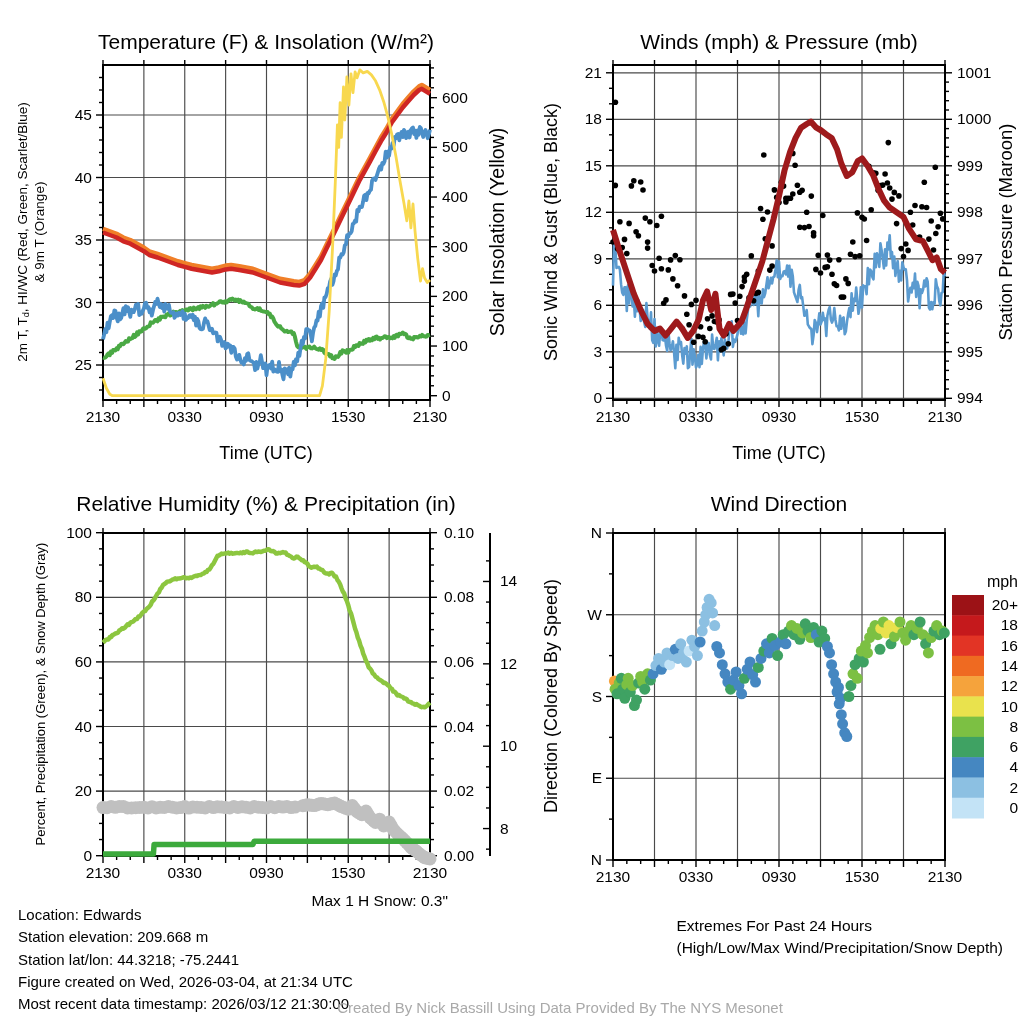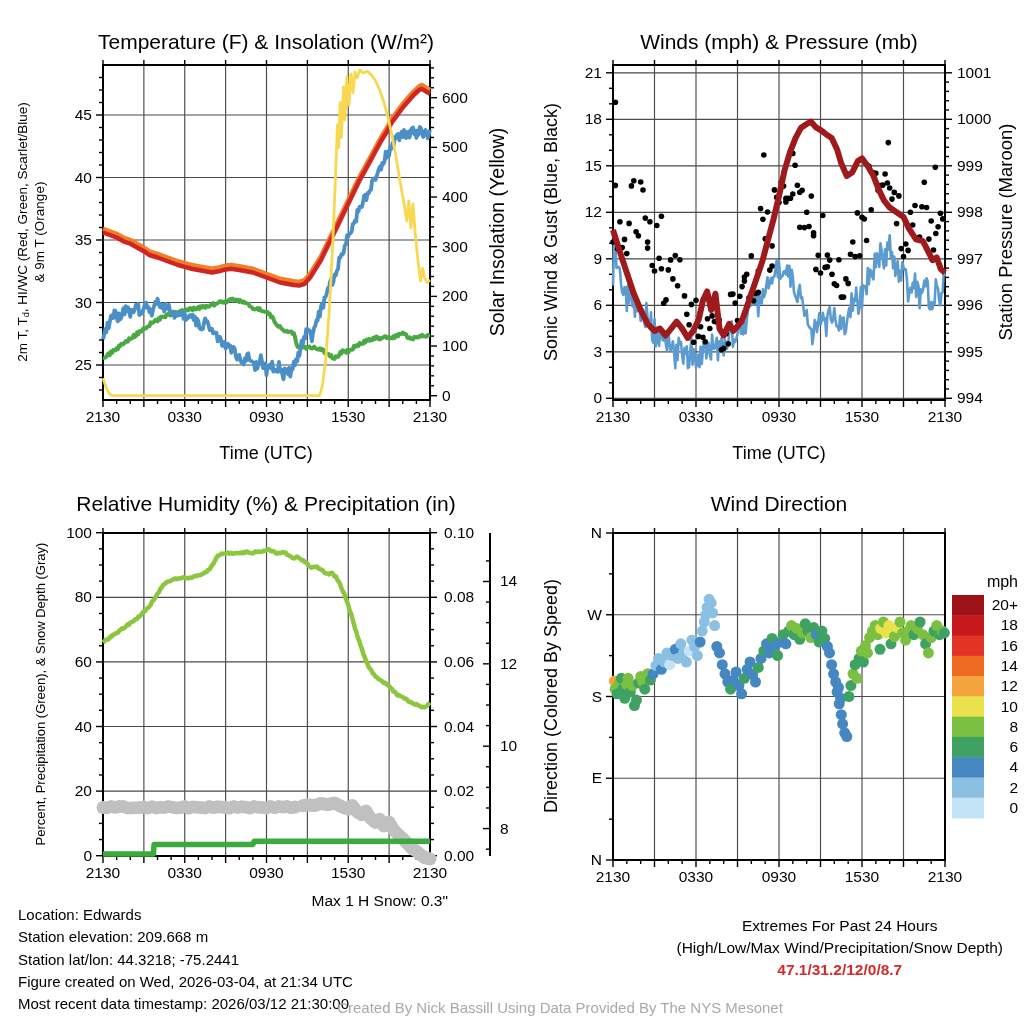--- a/index.html
+++ b/index.html
@@ -5,21 +5,21 @@
   html,body{margin:0;padding:0;background:#fff;}
   .figure{position:relative;width:1024px;height:1024px;background:#fff;overflow:hidden;
           font-family:"Liberation Sans",sans-serif;color:#000;}
   #plot{position:absolute;left:0;top:0;}
   .abs{position:absolute;white-space:nowrap;}
   .chart-title{font-size:21px;transform:translateX(-50%);}
   .rot{transform:translate(-50%,-50%) rotate(-90deg);text-align:center;}
   .xlab{font-size:18px;transform:translateX(-50%);}
   .sub{font-size:0.68em;vertical-align:-0.25em;}
   .footer-left{font-size:15px;line-height:22.3px;}
-  .extremes{font-size:15.5px;line-height:21.8px;text-align:center;}
+  .extremes{font-size:15.5px;line-height:21.8px;text-align:left;}
   .watermark{font-size:15px;transform:translateX(-50%);margin-left:48px;}
 </style>
 </head>
 <body>
 
 <div class="figure">
   <svg id="plot" width="1024" height="1024" viewBox="0 0 1024 1024">
       <g>
         <line x1="103" y1="365" x2="430" y2="365" stroke="#4a4a4a" stroke-width="1.15"></line>
         <line x1="103" y1="302.5" x2="430" y2="302.5" stroke="#4a4a4a" stroke-width="1.15"></line>
@@ -946,17 +946,16 @@
     <div>Location: Edwards</div>
     <div>Station elevation: 209.668 m</div>
     <div>Station lat/lon: 44.3218; -75.2441</div>
     <div>Figure created on Wed, 2026-03-04, at 21:34 UTC</div>
     <div>Most recent data timestamp: 2026/03/12 21:30:00</div>
   </div>
 
   <div class="abs extremes" style="right:21px;top:915px;">
     <div>Extremes For Past 24 Hours</div>
     <div>(High/Low/Max Wind/Precipitation/Snow Depth)</div>
-    <div id="extremes-values" style="font-weight: bold; color: rgb(212, 42, 42);">47.1/31.2/12/0/8.7</div>
   </div>
 
   <div class="abs watermark" style="left:512px;top:999px;color:#a9a9a9;">Created By Nick Bassill Using Data Provided By The NYS Mesonet</div>
 </div>
 
 </body></html>

